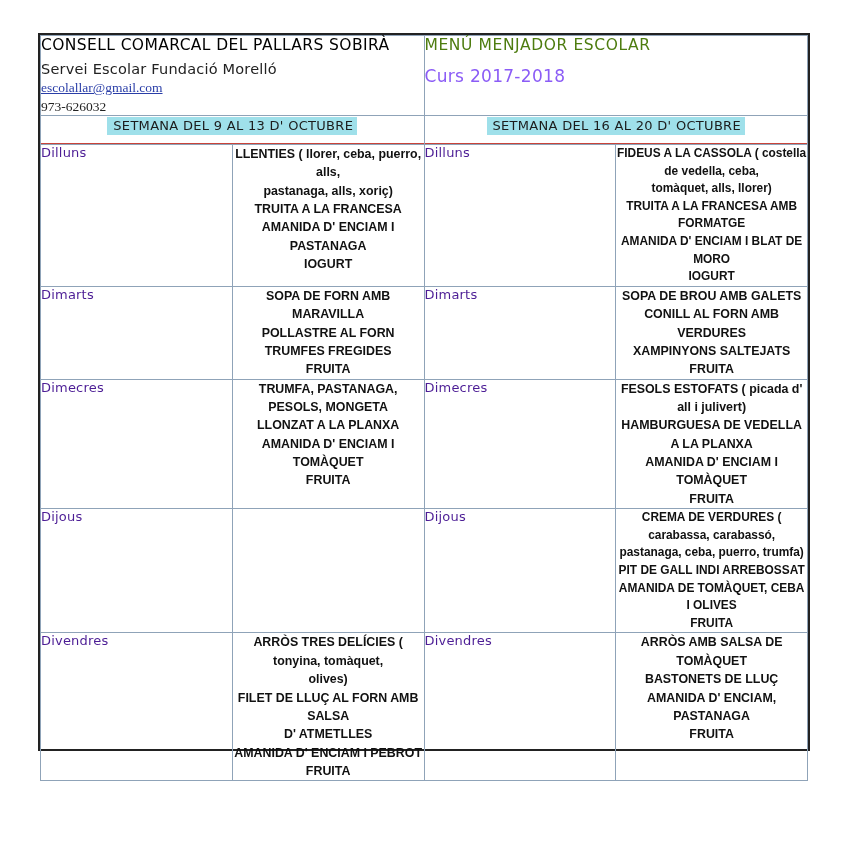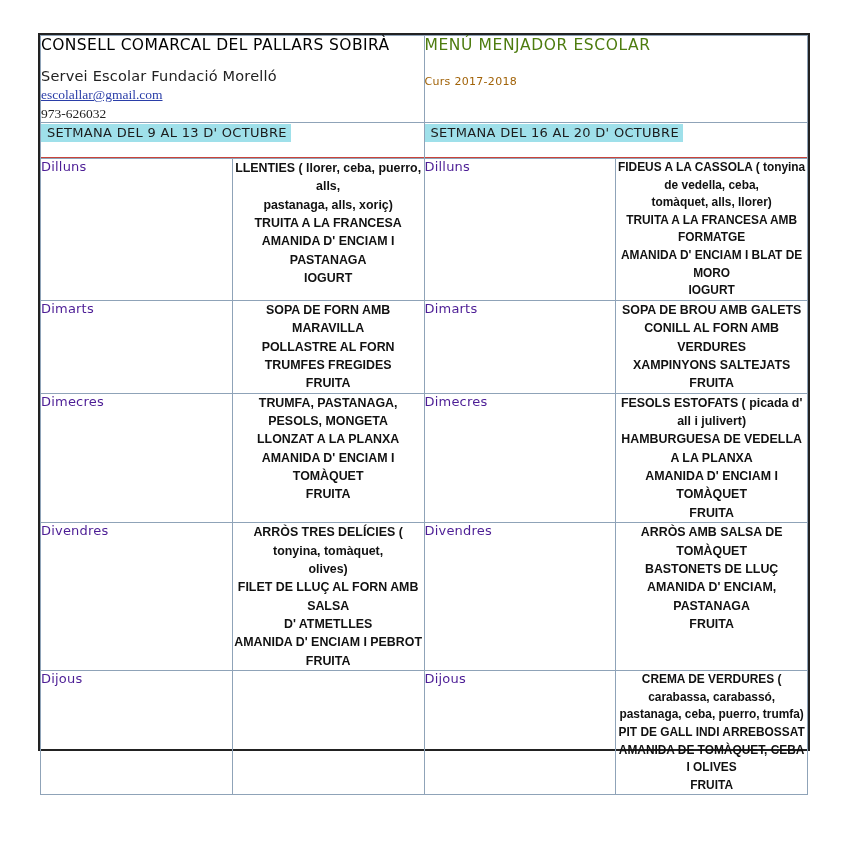--- a/index.html
+++ b/index.html
@@ -46,21 +46,21 @@
     font-size: 15.5px;
     letter-spacing: .4px;
     color: #000000;
     white-space: nowrap;
   }
   .org-line2 {
     font-family: "DejaVu Sans", sans-serif;
     font-size: 14.5px;
     letter-spacing: .2px;
     color: #222;
-    margin-top: 14px;
+    margin-top: 7px;
   }
   .org-email {
     font-family: "Liberation Serif", serif;
     font-size: 13.5px;
     color: #2a3ea8;
     text-decoration: underline;
     margin-top: 3px;
     display: inline-block;
   }
   .org-phone {
@@ -70,43 +70,44 @@
     margin-top: 3px;
   }
   .title-line1 {
     font-family: "DejaVu Sans", sans-serif;
     font-size: 15.5px;
     letter-spacing: .6px;
     color: #4d7c0f;
   }
   .title-line2 {
     font-family: "DejaVu Sans", sans-serif;
-    font-size: 11px;
+    font-size: 17px;
     letter-spacing: .3px;
-    color: #a16207;
-    margin-top: 21px;
+    color: #8b5cf6;
+    margin-top: 12px;
   }
   
   .week-cell {
     padding: 0;
     height: 19px;
   }
   .week-banner {
     background: #9fe0ea;
     font-family: "DejaVu Sans", sans-serif;
     font-size: 13px;
     letter-spacing: .3px;
     color: #1c1c1c;
     padding: 1px 4px 2px 6px;
     display: inline-block;
     white-space: nowrap;
   }
   .week-cell-inner {
     border-bottom: 1px solid #c9443a;
-    padding-bottom: 15px;
+    padding-bottom: 8px;
+    text-align: center;
   }
   
   .day-cell {
     width: 95px;
     font-family: "DejaVu Sans", sans-serif;
     font-size: 13px;
     color: #4c1d95;
     padding: 9px 0 0 7px;
     letter-spacing: .2px;
   }
@@ -166,21 +167,21 @@
         <td class="day-cell col-day-l">Dilluns</td>
         <td class="dish-cell col-dish-l">
           <div class="dish-line">LLENTIES ( llorer, ceba, puerro, alls,</div>
           <div class="dish-line">pastanaga, alls, xoriç)</div>
           <div class="dish-line">TRUITA A LA FRANCESA</div>
           <div class="dish-line">AMANIDA D' ENCIAM I PASTANAGA</div>
           <div class="dish-line">IOGURT</div>
         </td>
         <td class="day-cell col-day-r">Dilluns</td>
         <td class="dish-cell col-dish-r small">
-          <div class="dish-line">FIDEUS  A LA CASSOLA ( tonyina de vedella, ceba,</div>
+          <div class="dish-line">FIDEUS  A LA CASSOLA ( costella de vedella, ceba,</div>
           <div class="dish-line">tomàquet, alls, llorer)</div>
           <div class="dish-line">TRUITA A LA FRANCESA AMB FORMATGE</div>
           <div class="dish-line">AMANIDA D' ENCIAM I BLAT DE MORO</div>
           <div class="dish-line">IOGURT</div>
         </td>
       </tr>
 
       <tr>
         <td class="day-cell col-day-l">Dimarts</td>
         <td class="dish-cell col-dish-l">
@@ -204,50 +205,50 @@
           <div class="dish-line">TRUMFA, PASTANAGA, PESOLS, MONGETA</div>
           <div class="dish-line">LLONZAT A LA PLANXA</div>
           <div class="dish-line">AMANIDA D' ENCIAM I TOMÀQUET</div>
           <div class="dish-line">FRUITA</div>
         </td>
         <td class="day-cell col-day-r">Dimecres</td>
         <td class="dish-cell col-dish-r">
           <div class="dish-line">FESOLS ESTOFATS ( picada d' all i julivert)</div>
           <div class="dish-line">HAMBURGUESA DE VEDELLA A LA PLANXA</div>
           <div class="dish-line">AMANIDA D' ENCIAM I TOMÀQUET</div>
-          <div class="dish-line">FRUITA</div>
-        </td>
-      </tr>
-
-      <tr>
-        <td class="day-cell col-day-l">Divendres</td>
-        <td class="dish-cell col-dish-l">
-          <div class="dish-line">ARRÒS TRES DELÍCIES ( tonyina, tomàquet,</div>
-          <div class="dish-line">olives)</div>
-          <div class="dish-line">FILET DE LLUÇ AL FORN AMB SALSA</div>
-          <div class="dish-line">D' ATMETLLES</div>
-          <div class="dish-line">AMANIDA D' ENCIAM I PEBROT</div>
-          <div class="dish-line">FRUITA</div>
-        </td>
-        <td class="day-cell col-day-r">Divendres</td>
-        <td class="dish-cell col-dish-r">
-          <div class="dish-line">ARRÒS AMB SALSA DE TOMÀQUET</div>
-          <div class="dish-line">BASTONETS DE LLUÇ</div>
-          <div class="dish-line">AMANIDA D' ENCIAM, PASTANAGA</div>
           <div class="dish-line">FRUITA</div>
         </td>
       </tr>
 
       <tr>
         <td class="day-cell col-day-l">Dijous</td>
         <td class="dish-cell col-dish-l"></td>
         <td class="day-cell col-day-r">Dijous</td>
         <td class="dish-cell col-dish-r small">
           <div class="dish-line">CREMA DE VERDURES ( carabassa, carabassó,</div>
           <div class="dish-line">pastanaga, ceba, puerro, trumfa)</div>
           <div class="dish-line">PIT DE GALL INDI ARREBOSSAT</div>
           <div class="dish-line">AMANIDA DE TOMÀQUET, CEBA I OLIVES</div>
           <div class="dish-line">FRUITA</div>
         </td>
       </tr>
+
+      <tr>
+        <td class="day-cell col-day-l">Divendres</td>
+        <td class="dish-cell col-dish-l">
+          <div class="dish-line">ARRÒS TRES DELÍCIES ( tonyina, tomàquet,</div>
+          <div class="dish-line">olives)</div>
+          <div class="dish-line">FILET DE LLUÇ AL FORN AMB SALSA</div>
+          <div class="dish-line">D' ATMETLLES</div>
+          <div class="dish-line">AMANIDA D' ENCIAM I PEBROT</div>
+          <div class="dish-line">FRUITA</div>
+        </td>
+        <td class="day-cell col-day-r">Divendres</td>
+        <td class="dish-cell col-dish-r">
+          <div class="dish-line">ARRÒS AMB SALSA DE TOMÀQUET</div>
+          <div class="dish-line">BASTONETS DE LLUÇ</div>
+          <div class="dish-line">AMANIDA D' ENCIAM, PASTANAGA</div>
+          <div class="dish-line">FRUITA</div>
+        </td>
+      </tr>
     </tbody>
   </table>
 </div>
 
 </body></html>

